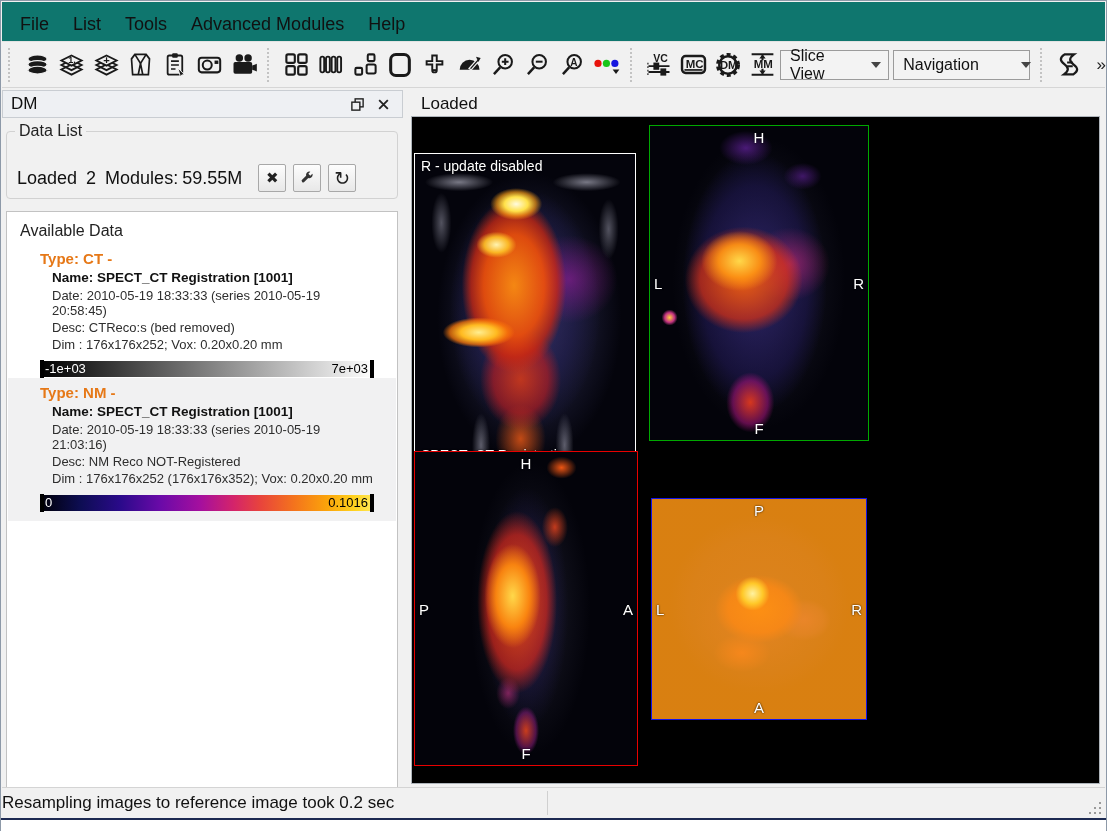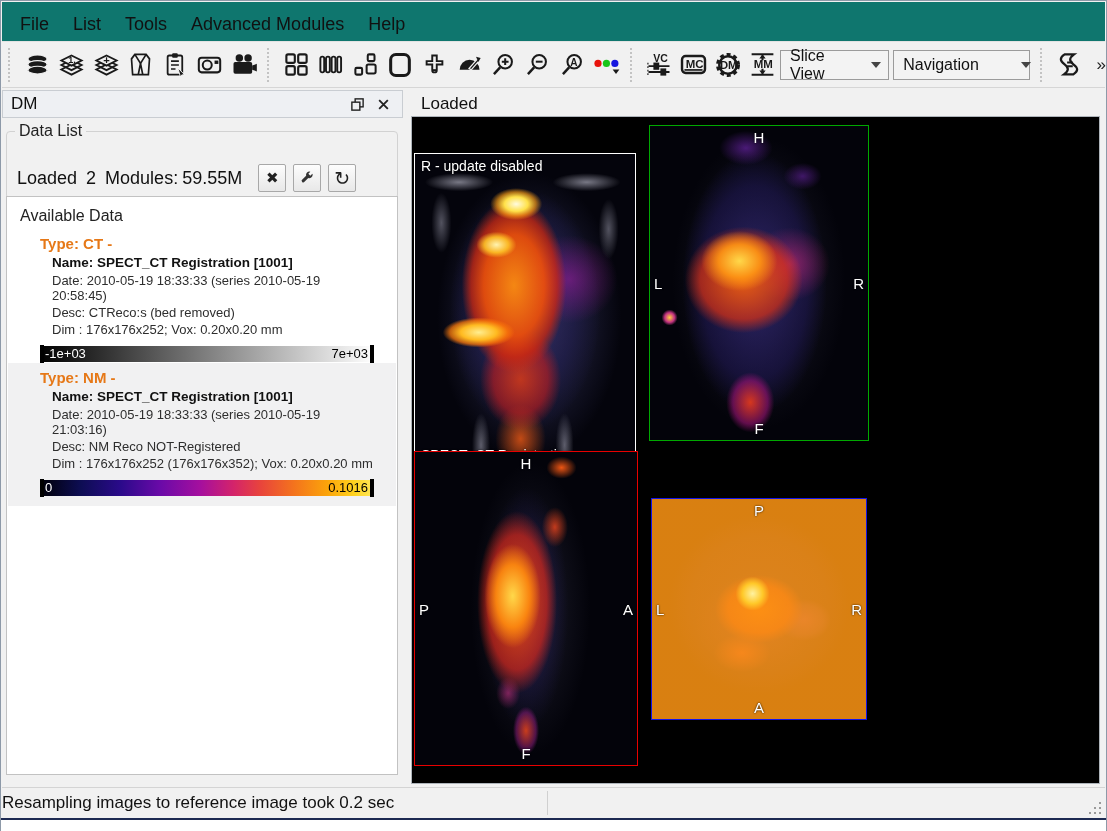--- a/index.html
+++ b/index.html
@@ -27,21 +27,21 @@
   .dm-tb-icon { width:22px; height:20px; display:flex; align-items:center; justify-content:center; margin-left:4px; }
 
   .groupbox { position:absolute; border:1px solid #d2d2d2; border-radius:4px; }
   .groupbox-label { position:absolute; top:-10px; left:8px; background:#f1f1f1; padding:0 4px; font-size:16px; color:#222; }
 
   .datalist-box { left:5px; top:130px; width:392px; height:68px; }
   .datalist-row { position:absolute; left:10px; top:32px; right:8px; display:flex; align-items:center; font-size:18px; color:#111; }
   .dl-text { margin-right:9px; white-space:nowrap; }
   .dl-btn { width:28px; height:28px; border:1px solid #a8a8a8; background:linear-gradient(#fdfdfd,#e8e8e8); border-radius:2px; display:flex; align-items:center; justify-content:center; font-size:15px; color:#222; margin-left:7px; }
 
-  .avail-box { position:absolute; left:5px; top:195px; width:392px; height:579px; background:#ffffff; border:1px solid #c2c2c2; overflow:hidden;text-decoration:underline; }
+  .avail-box { position:absolute; left:5px; top:210px; width:392px; height:579px; background:#ffffff; border:1px solid #c2c2c2; overflow:hidden;text-decoration:underline; }
   .avail-title { position:absolute; left:13px; top:10px; font-size:16px; color:#222; }
 
   .data-entry { position:absolute; left:1px; right:1px; padding:6px 18px 10px 32px; }
   .entry-ct { top:32px; background:#ffffff; }
   .entry-nm { top:166px; background:#f1f1f2; }
   .entry-type { font-size:15px; font-weight:bold; color:#e67817; margin-bottom:3px; }
   .entry-name { font-size:13.5px; font-weight:bold; color:#111; margin-left:12px; margin-bottom:3px; }
   .entry-line { font-size:13px; color:#2e2e2e; margin-left:12px; margin-bottom:2px; }
   .colorbar { position:relative; height:16px; margin:9px 4px 0 0; }
   .colorbar .cap { position:absolute; top:-1px; bottom:-1px; width:4px; background:#000; }

